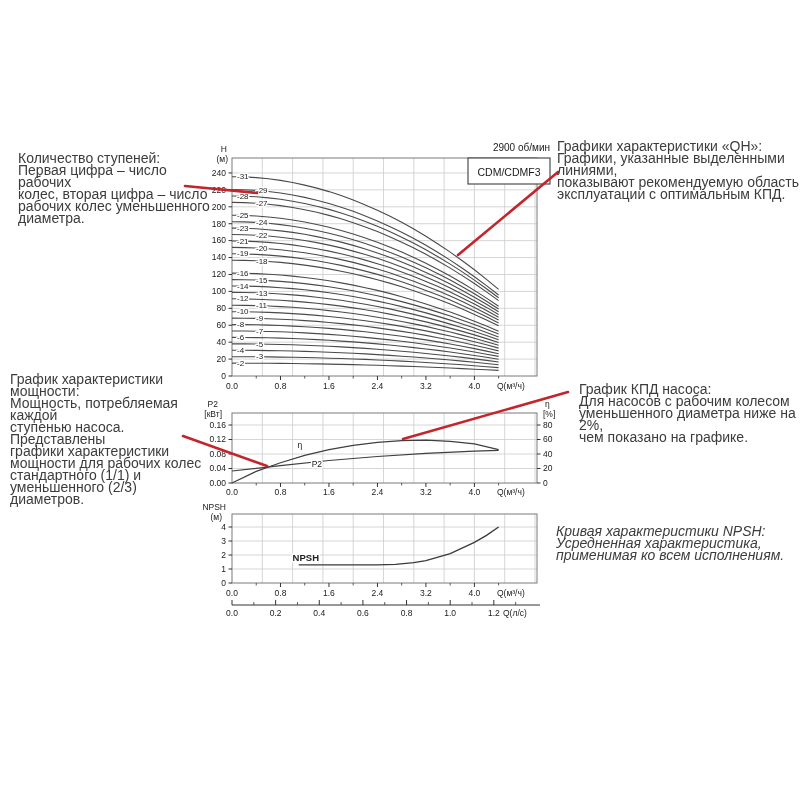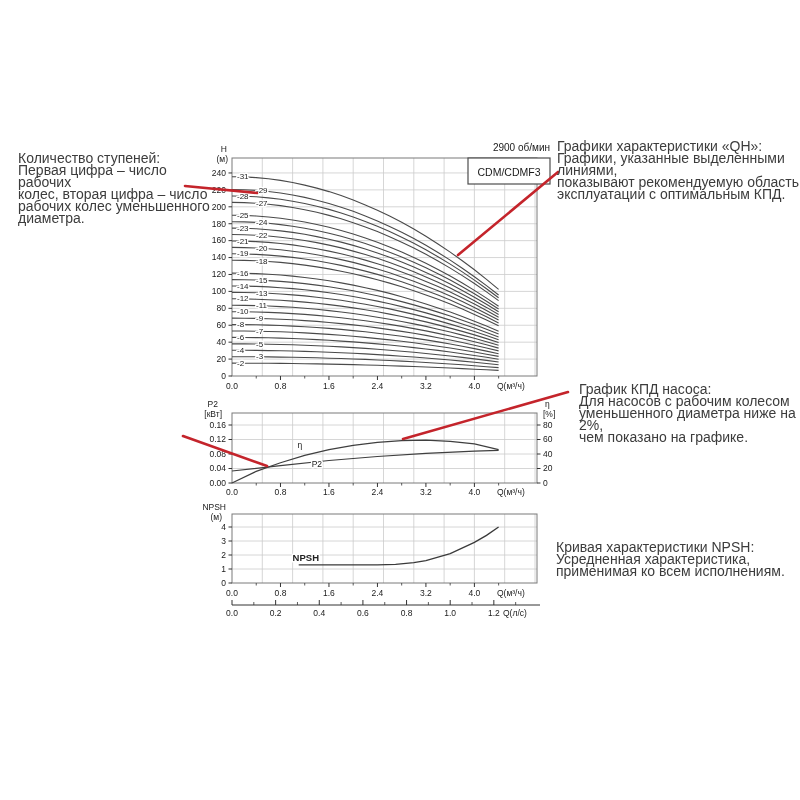--- a/index.html
+++ b/index.html
@@ -4,21 +4,21 @@
 <style>
   html,body{margin:0;padding:0;background:#fff;}
   .page{position:relative;width:800px;height:800px;background:#fff;overflow:hidden;
         font-family:"Liberation Sans",sans-serif;}
   #charts-svg{position:absolute;left:0;top:0;}
   .ann{position:absolute;white-space:pre-line;font-size:14px;line-height:12px;color:#3c3c3c;}
   #ann-stages{left:18px;top:152px;width:192px;}
   #ann-power{left:10px;top:373px;width:202px;}
   #ann-qh{left:557px;top:140px;width:243px;}
   #ann-kpd{left:570px;top:383px;width:230px;margin-left:9px;}
-  #ann-npsh{left:556px;top:541px;width:242px;}
+  #ann-npsh{left:556px;top:525px;width:242px;font-style:italic;}
   text{font-family:"Liberation Sans",sans-serif;}
   .tick{font-size:8.5px;fill:#1a1a1a;}
   .clabel{font-size:8px;fill:#222;stroke:#fff;stroke-width:3px;paint-order:stroke;stroke-linejoin:round;}
   .slabel{font-size:8.5px;fill:#222;stroke:#fff;stroke-width:3px;paint-order:stroke;stroke-linejoin:round;}
   .npshlabel{font-size:9.5px;font-weight:bold;fill:#222;stroke:#fff;stroke-width:3px;paint-order:stroke;stroke-linejoin:round;}
   .model{font-size:10.5px;fill:#1a1a1a;}
   .speed{font-size:10px;fill:#1a1a1a;}
 </style>
 </head>
 <body>
@@ -300,20 +300,27 @@
         <line x1="183" y1="436" x2="267" y2="466" stroke="#c4242b" stroke-width="2.6" stroke-linecap="round"></line>
         <line x1="568" y1="392" x2="403" y2="439" stroke="#c4242b" stroke-width="2.6" stroke-linecap="round"></line>
       </g>
     </svg>
 
   <div class="ann" id="ann-stages">Количество ступеней:
 Первая цифра – число рабочих
 колес, вторая цифра – число
 рабочих колес уменьшенного
 диаметра.</div>
+  <div class="ann" id="ann-power">График характеристики мощности:
+Мощность, потребляемая каждой
+ступенью насоса. Представлены
+графики характеристики
+мощности для рабочих колес
+стандартного (1/1) и
+уменьшенного (2/3) диаметров.</div>
   <div class="ann" id="ann-qh">Графики характеристики «QH»:
 Графики, указанные выделенными линиями,
 показывают рекомендуемую область
 эксплуатации с оптимальным КПД.</div>
   <div class="ann" id="ann-kpd">График КПД насоса:
 Для насосов с рабочим колесом
 уменьшенного диаметра ниже на 2%,
 чем показано на графике.</div>
   <div class="ann" id="ann-npsh">Кривая характеристики NPSH:
 Усредненная характеристика,

